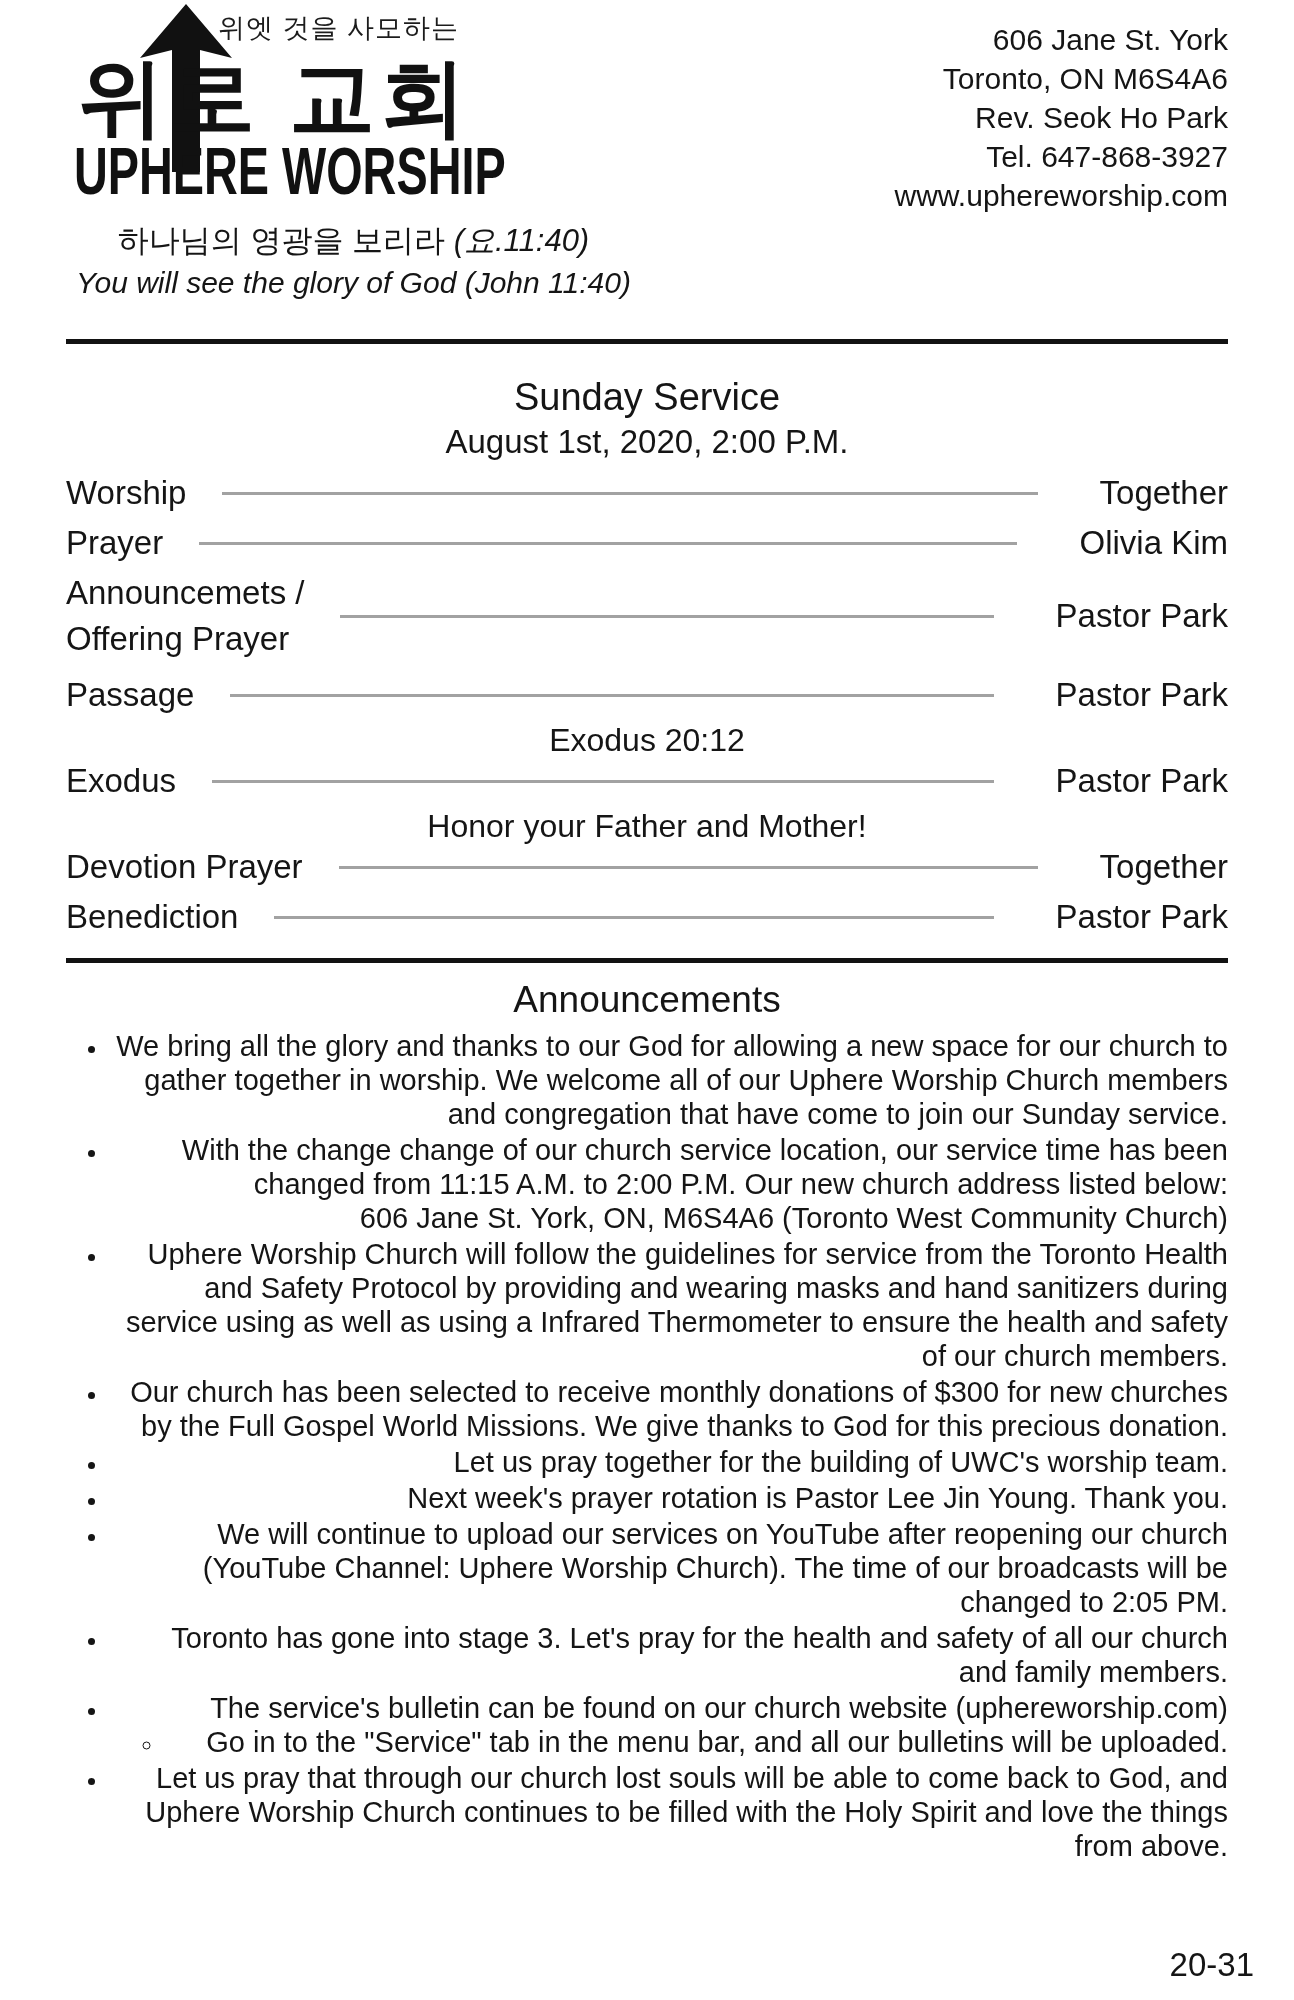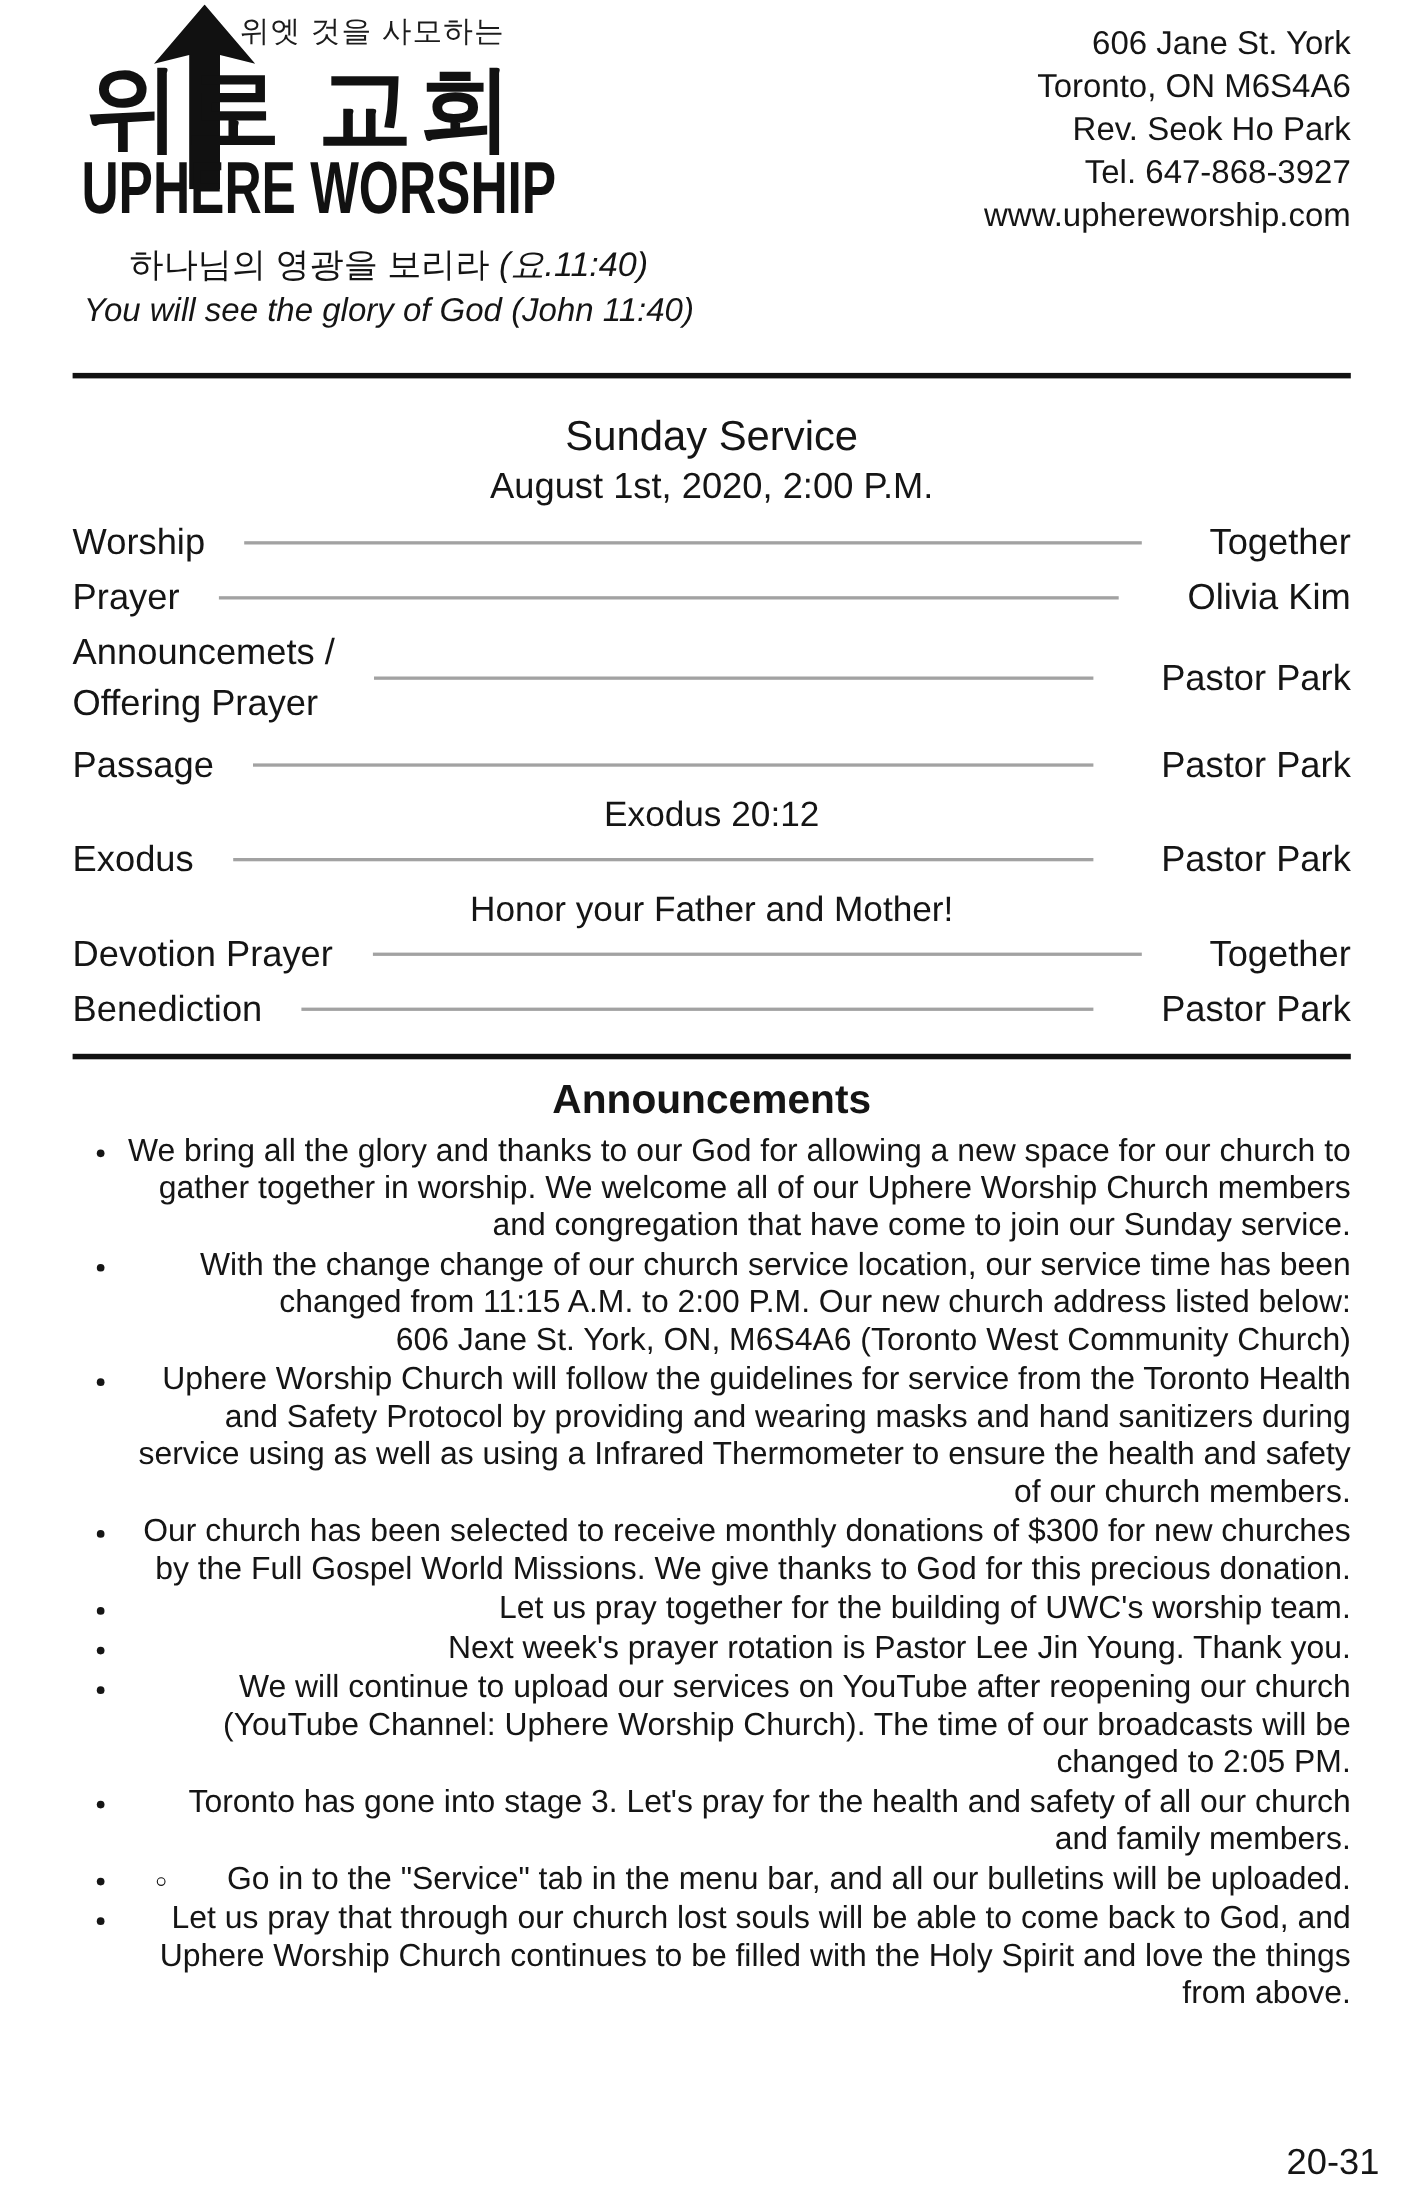--- a/index.html
+++ b/index.html
@@ -48,21 +48,21 @@
   .service-date { font-size: 33px; line-height: 40px; text-align: center; }
   .program { margin-top: 8px; font-size: 33px; }
   .prow { display: flex; align-items: center; line-height: 46px; margin-bottom: 4px; }
   .prow.mt { margin-top: 10px; }
   .plabel { white-space: nowrap; }
   .pline { flex: 1; height: 3px; background: #a2a2a2; margin: 0 62px 0 36px; }
   .pname { white-space: nowrap; text-align: right; }
   .pnote { text-align: center; font-size: 32px; line-height: 36px; }
 
   
-  .ann-title { font-weight: 700; font-size: 37px; line-height: 46px; text-align: center; margin-top: 14px; }
+  .ann-title { font-weight: 400; font-size: 37px; line-height: 46px; text-align: center; margin-top: 14px; }
   .ann-list { margin: 6px 0 0 0; padding-left: 42px; font-size: 29px; line-height: 34px; list-style: disc; text-align: right; }
   .ann-list > li { padding-left: 7px; margin-bottom: 2px; }
   .ann-list li::marker { font-size: 22px; }
   .ann-text { white-space: pre-line; }
   .ann-sub { list-style: circle; padding-left: 48px; margin: 0; }
   .ann-sub li { padding-left: 6px; }
 
   
   .page-code { position: absolute; right: 40px; bottom: 16px; font-size: 33px; }
 </style>
@@ -151,20 +151,21 @@
       <li><span class="ann-text">We bring all the glory and thanks to our God for allowing a new space for our church to gather together in worship. We welcome all of our Uphere Worship Church members and congregation that have come to join our Sunday service.</span></li>
       <li><span class="ann-text">With the change change of our church service location, our service time has been changed from 11:15 A.M. to 2:00 P.M. Our new church address listed below:
 606 Jane St. York, ON, M6S4A6 (Toronto West Community Church)</span></li>
       <li><span class="ann-text">Uphere Worship Church will follow the guidelines for service from the Toronto Health and Safety Protocol by providing and wearing masks and hand sanitizers during service using as well as using a Infrared Thermometer to ensure the health and safety of our church members.</span></li>
       <li><span class="ann-text">Our church has been selected to receive monthly donations of $300 for new churches by the Full Gospel World Missions. We give thanks to God for this precious donation.</span></li>
       <li><span class="ann-text">Let us pray together for the building of UWC's worship team.</span></li>
       <li><span class="ann-text">Next week's prayer rotation is Pastor Lee Jin Young. Thank you.</span></li>
       <li><span class="ann-text">We will continue to upload our services on YouTube after reopening our church (YouTube Channel: Uphere Worship Church). The time of our broadcasts will be changed to 2:05 PM.</span></li>
       <li><span class="ann-text">Toronto has gone into stage 3. Let's pray for the health and safety of all our church and family members.</span></li>
       <li>
+        <span class="ann-text">The service's bulletin can be found on our church website (uphereworship.com)</span>
         <ul class="ann-sub">
           <li><span class="ann-text">Go in to the "Service" tab in the menu bar, and all our bulletins will be uploaded.</span></li>
         </ul>
       </li>
       <li><span class="ann-text">Let us pray that through our church lost souls will be able to come back to God, and Uphere Worship Church continues to be filled with the Holy Spirit and love the things from above.</span></li>
     </ul>
   </div>
 
   <div class="page-code">20-31</div>
 

